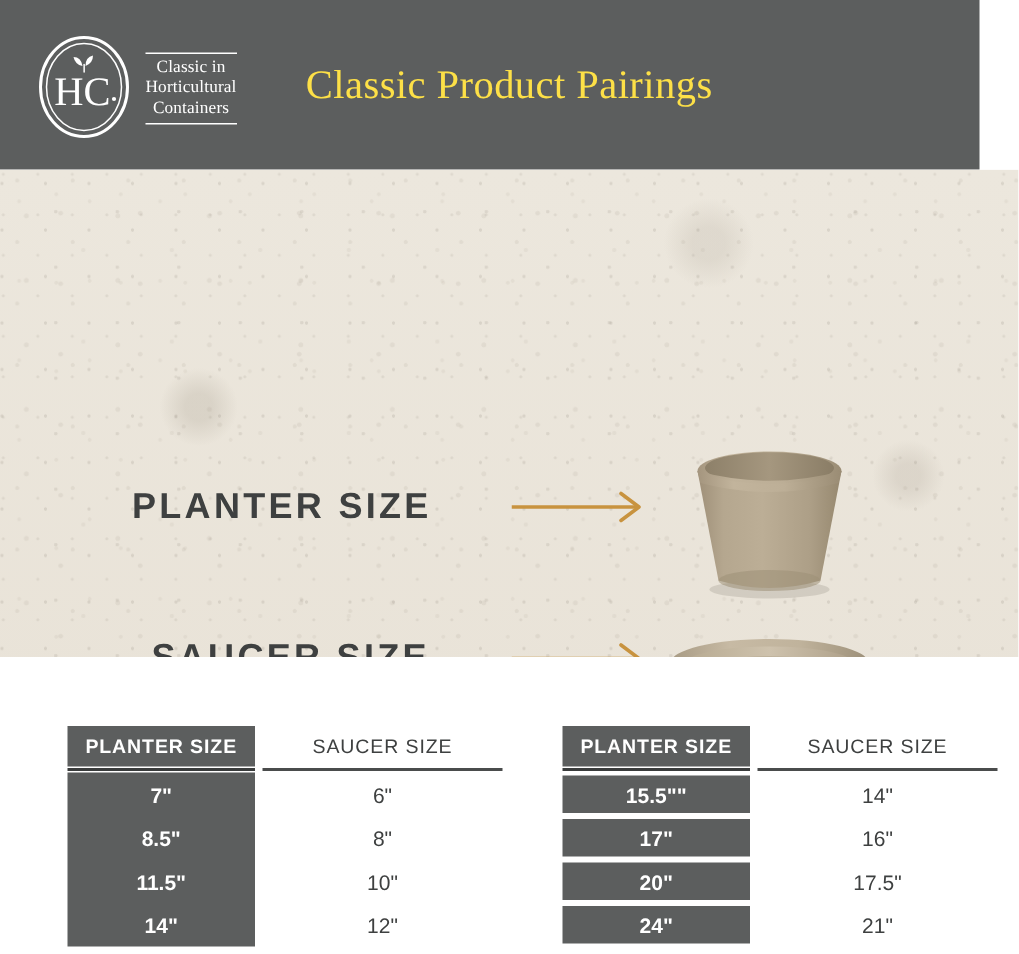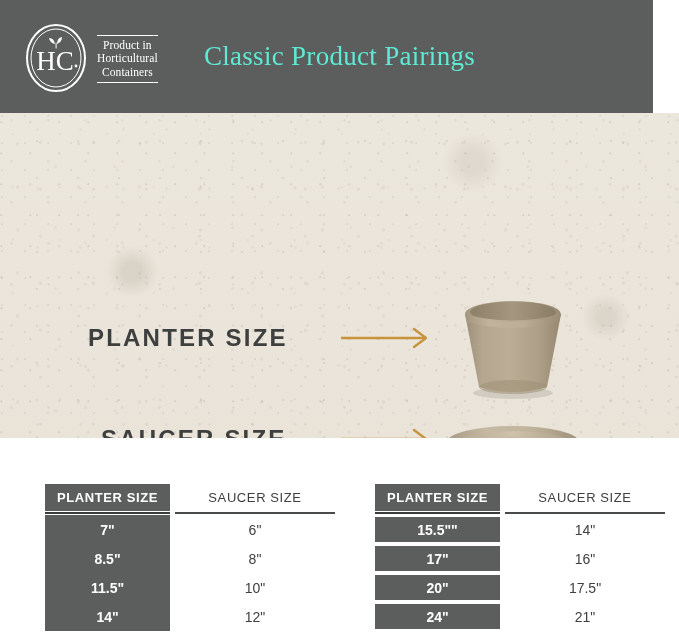--- a/index.html
+++ b/index.html
@@ -28,21 +28,21 @@
     line-height:1.18;
   }
   #logo-tagline .rule{
     height:1px;background:#ffffff;width:100%;margin:2px 0 3px 0;
   }
   #logo-tagline .rule.bot{margin:3px 0 0 0;}
   #logo-tagline .tl{font-size:11.5px;letter-spacing:.1px;white-space:nowrap;}
   #page-title{
     position:absolute;left:0;top:0;width:679px;height:113px;
     display:flex;align-items:center;justify-content:center;
-    color:#5eead4;
+    color:#fde047;
     font-family:"Liberation Serif", serif;
     font-size:27px;letter-spacing:.3px;
     box-sizing:border-box;
   }
 
   
   #hero-wrap{
     position:absolute;left:0;top:113px;width:679px;height:325px;
     overflow:hidden;
   }
@@ -148,21 +148,21 @@
         <g fill="#ffffff">
           <path d="M31 22 q-5 -1 -6 -6 q5 0 6 6 z"></path>
           <path d="M33 22 q5 -2 5 -7 q-5 1 -5 7 z"></path>
           <rect x="31.6" y="20.5" width="1" height="6" rx=".5"></rect>
         </g>
         <circle cx="52" cy="44" r="1.4" fill="#ffffff"></circle>
       </svg>
     </div>
     <div id="logo-tagline">
       <div class="rule"></div>
-      <div class="tl">Product in</div>
+      <div class="tl">Classic in</div>
       <div class="tl">Horticultural</div>
       <div class="tl">Containers</div>
       <div class="rule bot"></div>
     </div>
   </div>
 
   <div id="page-title">Classic Product Pairings</div>
 </div>
 
 <div id="hero-wrap">

